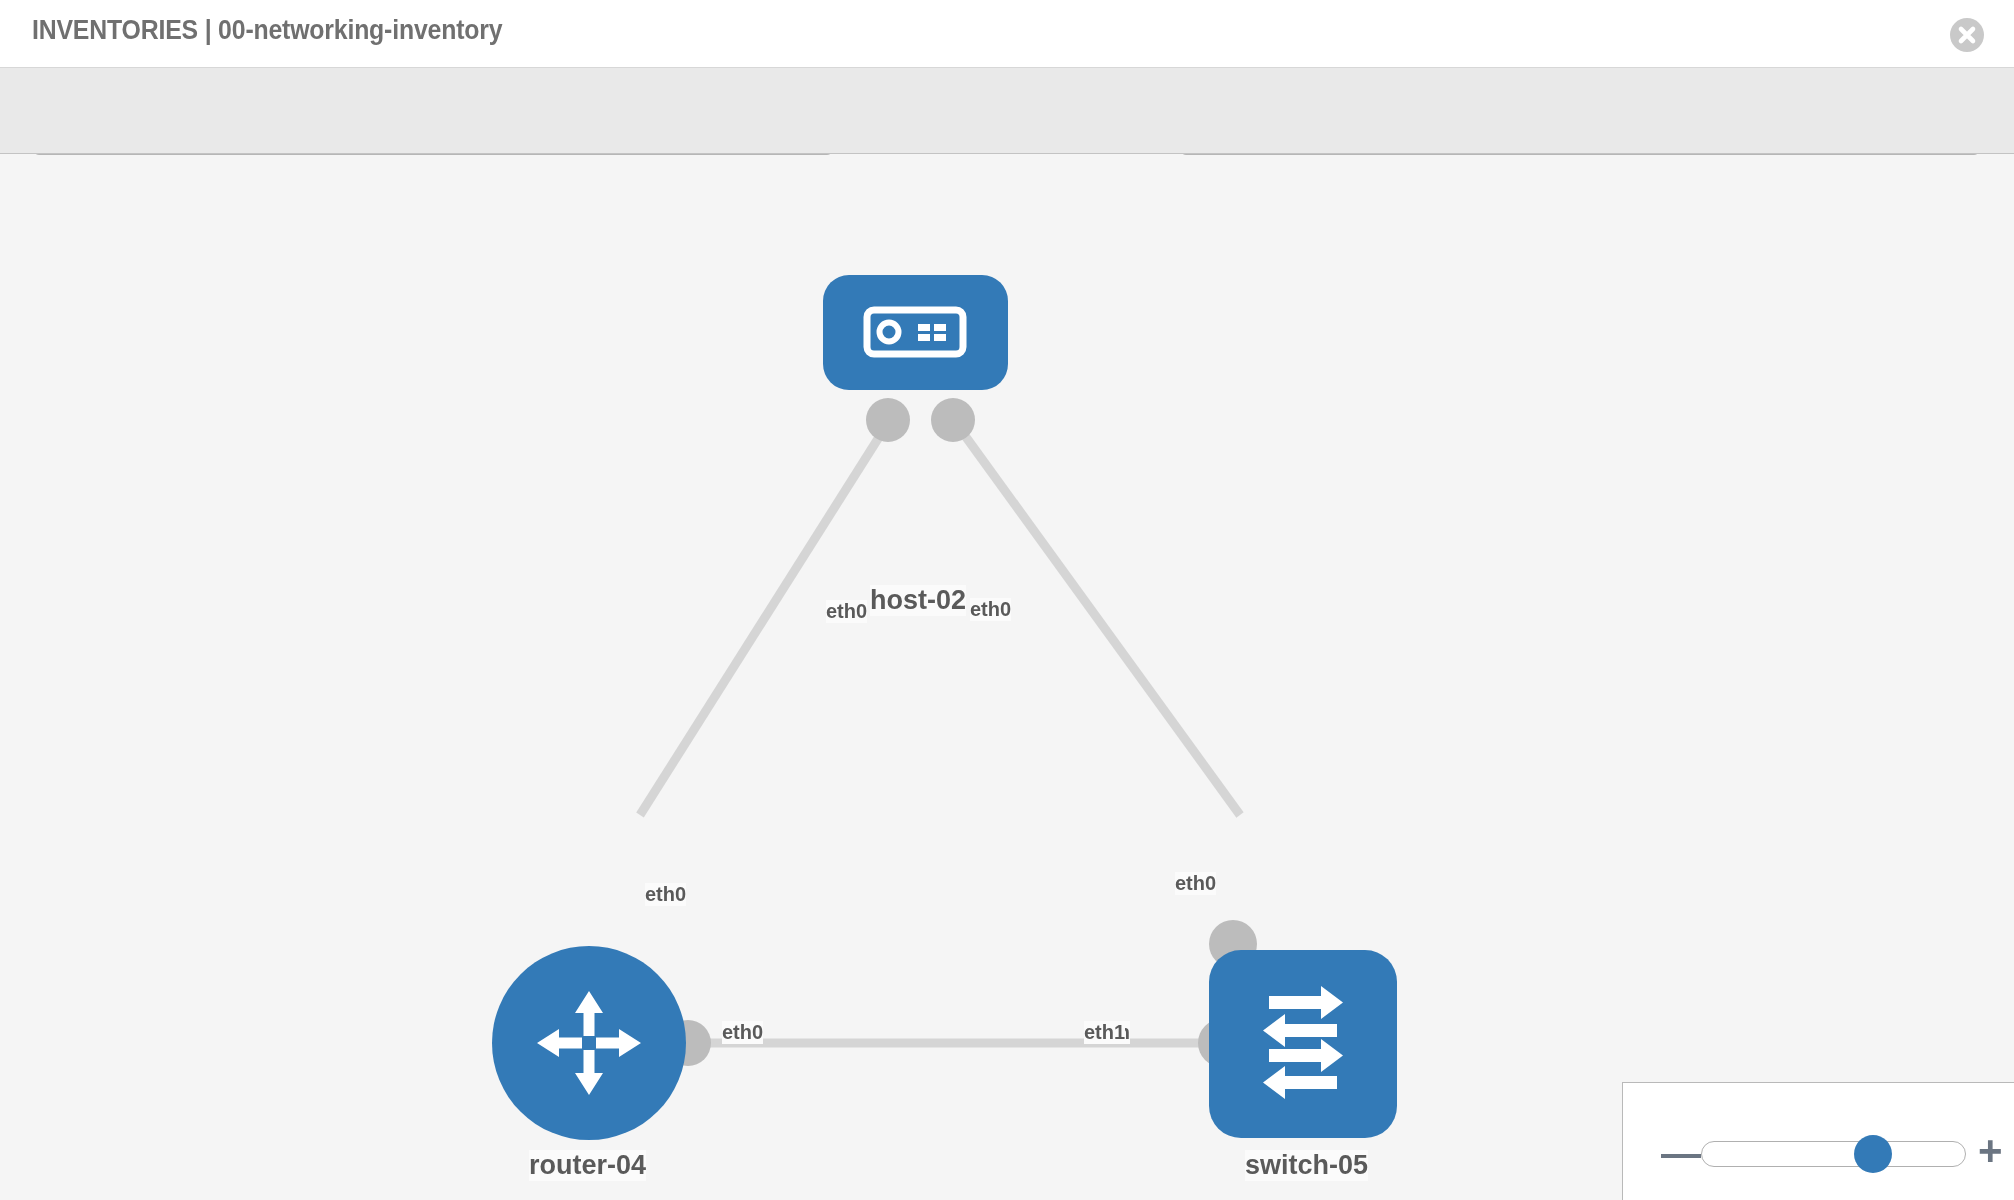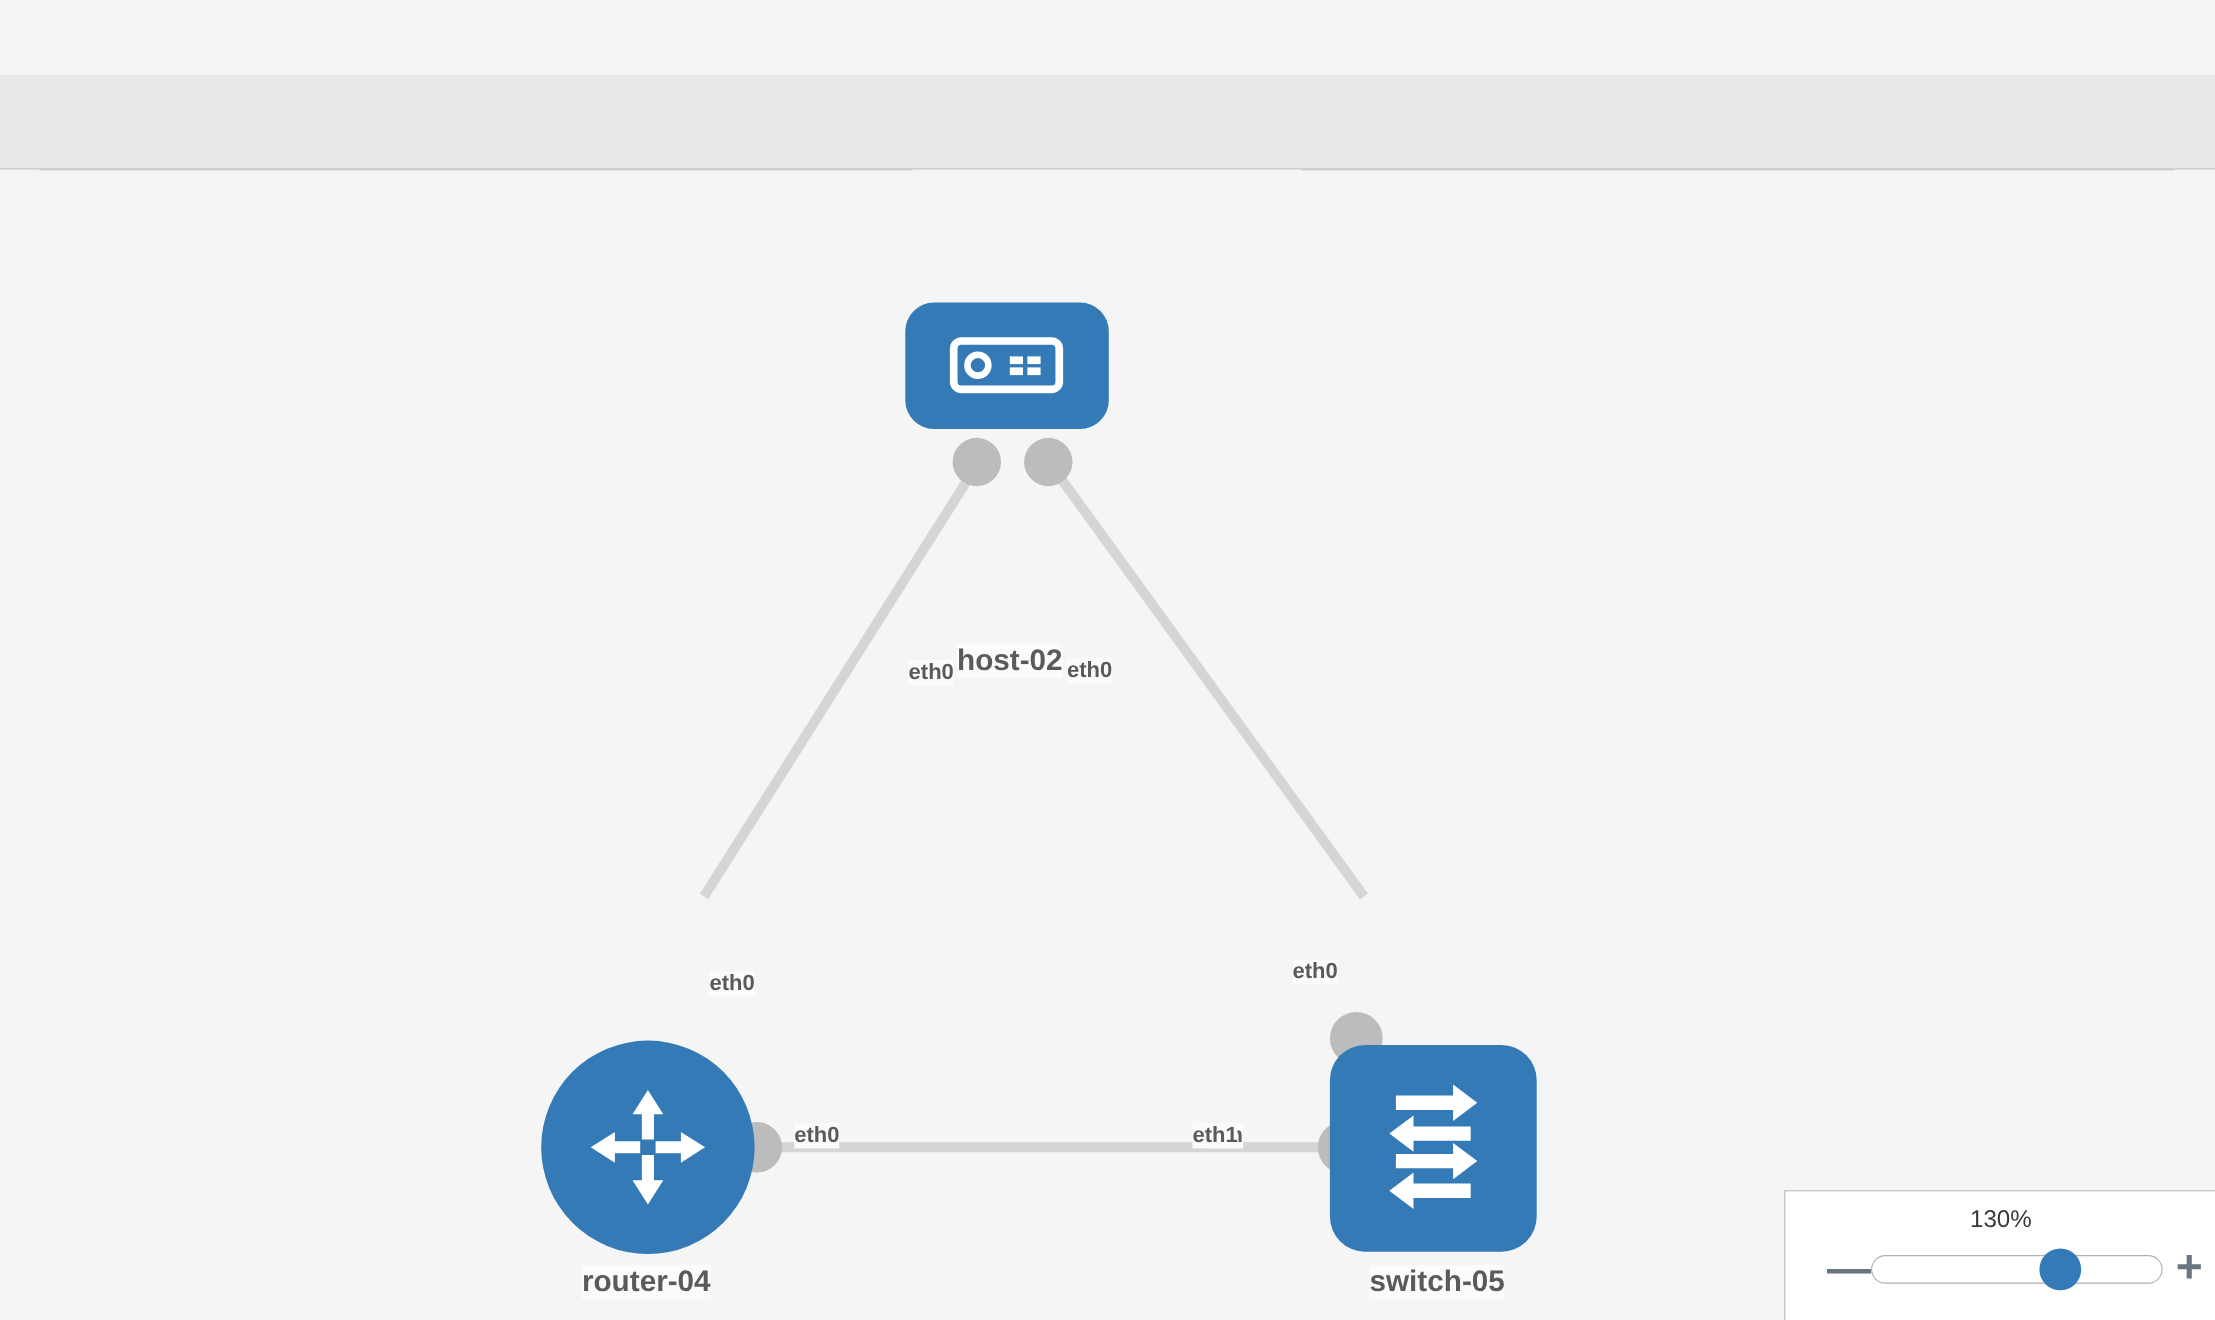--- a/index.html
+++ b/index.html
@@ -152,20 +152,30 @@
     border-radius: 50%;
     background: #337ab7;
     cursor: pointer;
   }
 </style>
 </head>
 <body>
 
 <div id="app">
 
+  <div class="header">
+    <div class="page-title">INVENTORIES | 00-networking-inventory</div>
+
+    <div class="close-btn">
+      <svg width="34" height="34" viewBox="0 0 34 34">
+        <circle cx="17" cy="17" r="17" fill="#c9c9c9"></circle>
+        <path d="M11 11 L23 23 M23 11 L11 23" stroke="#ffffff" stroke-width="4.6" stroke-linecap="round"></path>
+      </svg>
+    </div>
+  </div>
 
   <div class="toolbar">
 
     <div class="select-box" id="actions-select">
       <span class="sel-text">ACTIONS</span>
       <span class="caret"></span>
     </div>
 
     <div class="tool-icon" id="wrench-icon">
       <svg width="40" height="40" viewBox="0 0 40 40">
@@ -272,20 +282,19 @@
 
     <div class="node-label if-label" style="left:722px; top:866px;">eth0</div>
     <div class="node-label if-label" style="left:1100px; top:866px;">eth</div>
     <div class="node-label if-label" style="left:1084px; top:866px;">eth1</div>
 
     <div class="node-label name-label" style="left:529px; top:995px;">router-04</div>
     <div class="node-label name-label" style="left:1245px; top:995px;">switch-05</div>
   </div>
 
   <div class="zoom-panel">
-    <div class="zoom-level">130%</div>
     <div class="zoom-minus">—</div>
     <div class="zoom-track"></div>
     <div class="zoom-thumb"></div>
     <div class="zoom-plus">+</div>
   </div>
 
 </div>
 
 </body></html>

